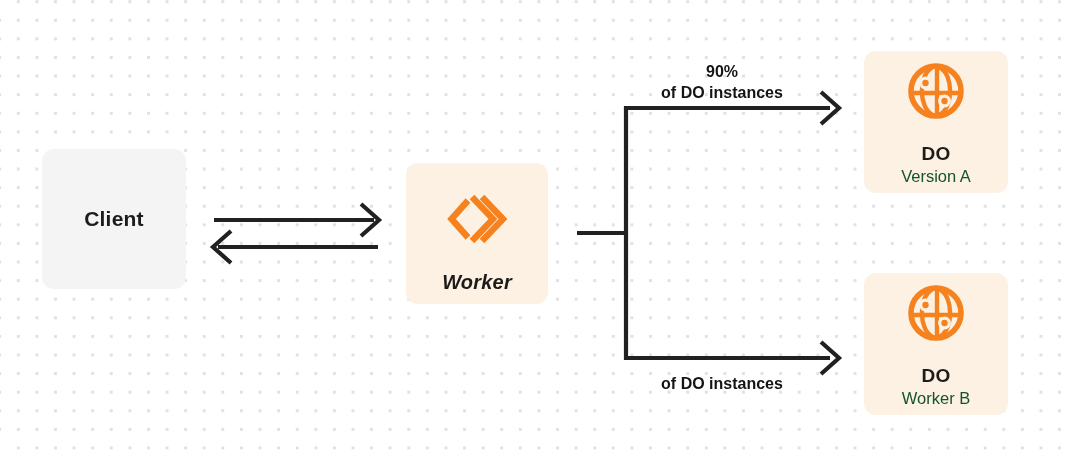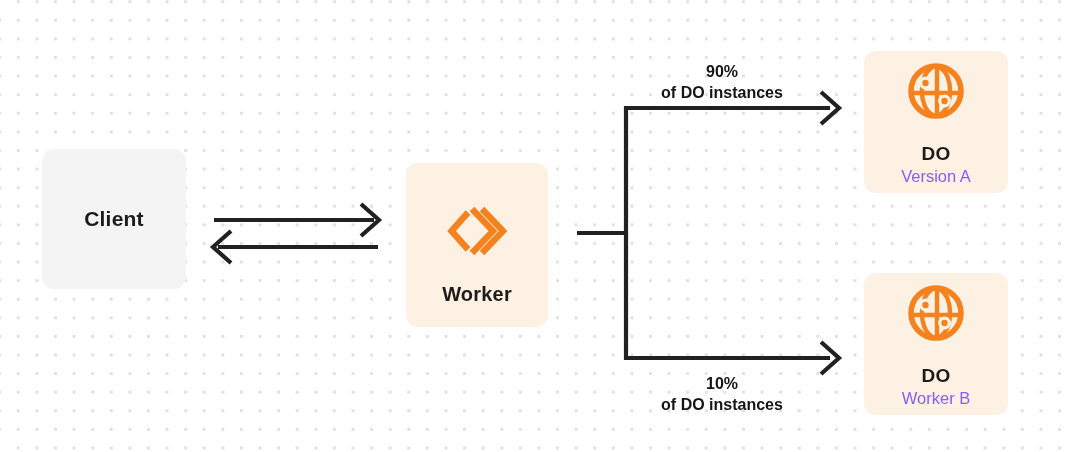--- a/index.html
+++ b/index.html
@@ -18,31 +18,31 @@
   .node{
     position:absolute;
     display:flex;flex-direction:column;align-items:center;justify-content:center;
     border-radius:12px;
     box-sizing:border-box;
   }
   .node.gray{background:#f4f4f5;}
   .node.cream{background:#fcf1e3;}
   .client-node{left:42px;top:149px;width:144px;height:140px;}
   .client-node .box-title{font-size:21px;}
-  .worker-node{left:406px;top:163px;width:142px;height:164px;padding-top:18px;}
+  .worker-node{left:406px;top:163px;width:142px;height:141px;padding-top:18px;font-style:italic;}
   .worker-node .box-title{margin-top:24px;font-size:20px;}
   .do-node{left:864px;width:144px;height:142px;padding-top:4px;}
   .do-node-a{top:51px;}
   .do-node-b{top:273px;}
   .do-node .box-title{margin-top:24px;font-size:19px;line-height:20px;text-align:center;}
   .box-title{
     font-weight:700;color:#1e1c1a;letter-spacing:0.2px;
   }
   .box-subtitle{
-    margin-top:3px;font-size:16.5px;color:#8b5cf6;font-weight:400;
+    margin-top:3px;font-size:16.5px;color:#14532d;font-weight:400;
   }
   .branch-label{
     position:absolute;left:612px;width:220px;
     text-align:center;color:#141414;
     font-size:16px;font-weight:700;line-height:21px;
   }
   .branch-label-top{top:61px;}
   .branch-label-bottom{top:373px;}
   .icon-box{display:block;}
 </style>
@@ -81,21 +81,20 @@
       </g>
     </svg>
     <span class="box-title">Worker</span>
   </div>
 
   <div class="branch-label branch-label-top">
     <div>90%</div>
     <div>of DO instances</div>
   </div>
   <div class="branch-label branch-label-bottom">
-    <div>10%</div>
     <div>of DO instances</div>
   </div>
 
   <div class="node cream do-node do-node-a">
     <svg class="icon-box" width="58" height="58" viewBox="0 0 58 58" aria-hidden="true">
       <g stroke="#f6821f" fill="none" stroke-linecap="butt">
         <circle cx="29" cy="29" r="25" stroke-width="5.6"></circle>
         <path d="M25 5.5 C 11.5 13, 11.5 45, 25 52.5" stroke-width="4.4"></path>
         <path d="M33 5.5 C 46.5 13, 46.5 45, 33 52.5" stroke-width="4.4"></path>
         <line x1="4.5" y1="31" x2="53.5" y2="31" stroke-width="4.4"></line>

